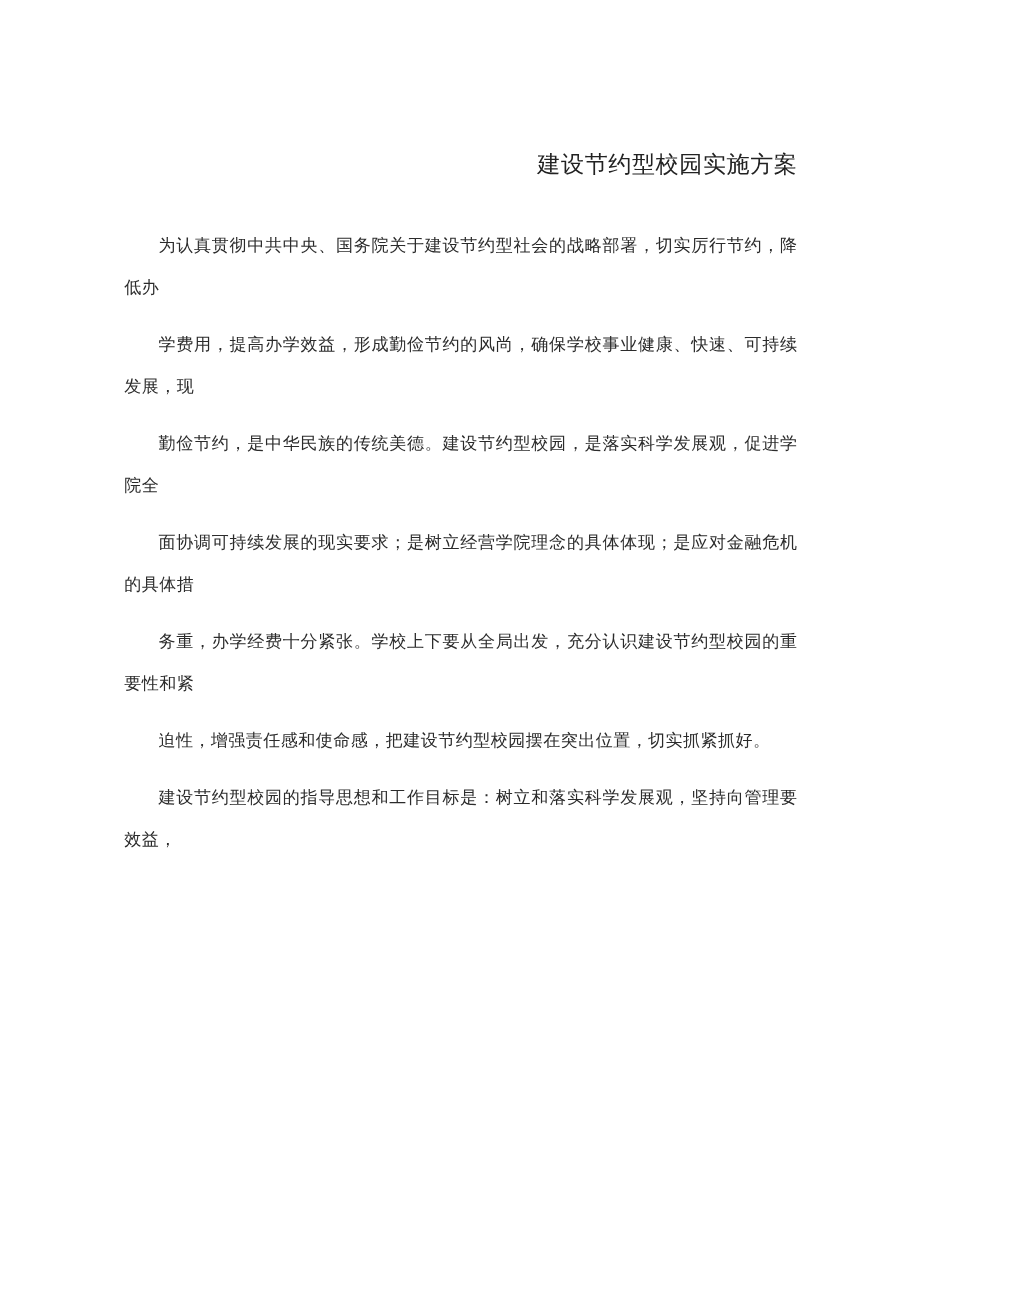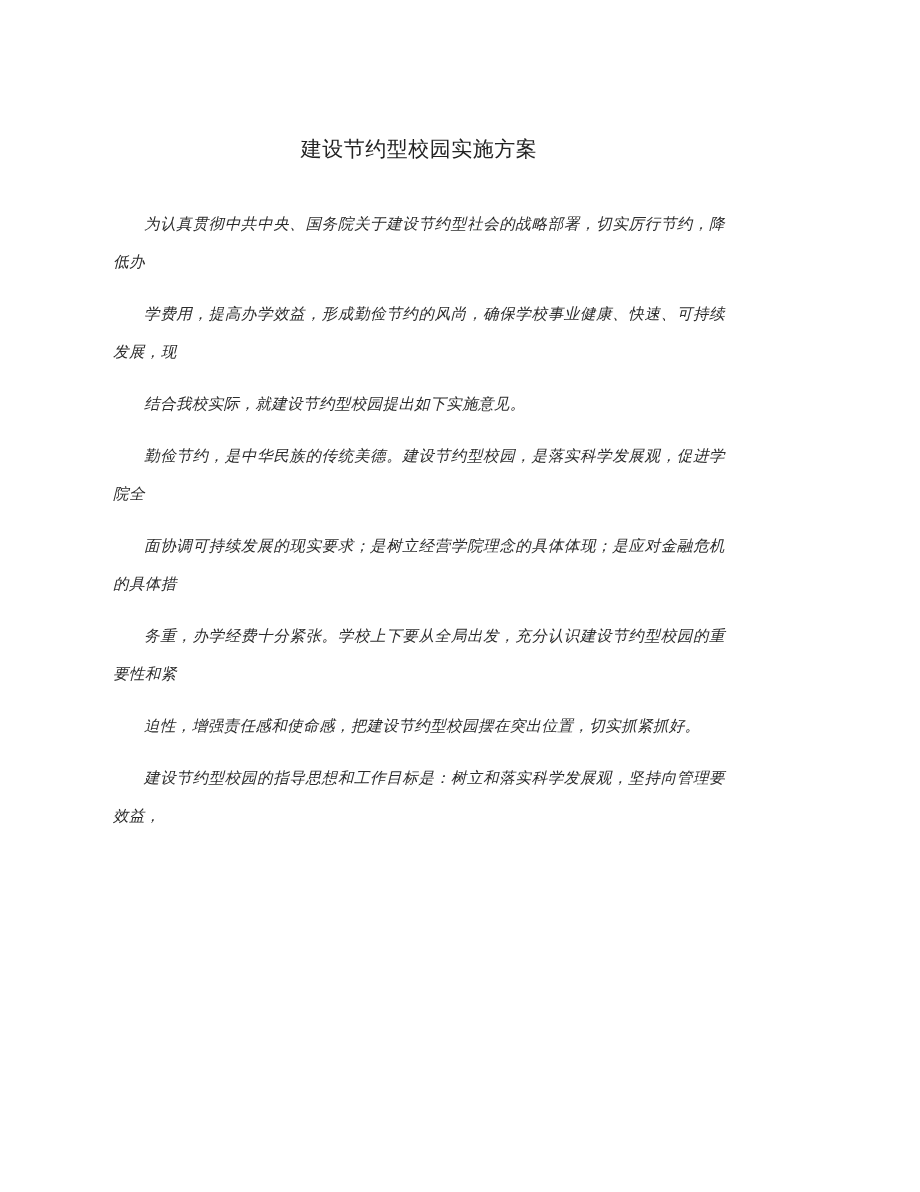--- a/index.html
+++ b/index.html
@@ -20,37 +20,36 @@
   }
   .doc-body {
     position: absolute;
     left: 113px;
     top: 0;
     width: 612px;
   }
   .doc-title {
     margin: 0;
     padding: 0;
-    text-align: center;
+    text-align: right;
     font-size: 21px;
     font-weight: 400;
     color: #222222;
     letter-spacing: 0.5px;
     line-height: 1;
     position: absolute;
     left: 0;
     top: 139px;
     width: 612px;
   }
   .paragraphs {
     position: absolute;
     left: 0;
     top: 205px;
     width: 612px;
-    font-style: italic;
   }
   .para {
     margin: 0 0 14px 0;
     font-size: 15.5px;
     line-height: 38px;
     color: #2b2b2b;
     text-indent: 2em;
     text-align: justify;
     text-justify: inter-ideograph;
     letter-spacing: 0.4px;
@@ -64,21 +63,20 @@
 <body>
 
 <div class="page">
   <div class="doc-body">
 
     <h1 class="doc-title">建设节约型校园实施方案</h1>
 
     <div class="paragraphs">
       <p class="para">为认真贯彻中共中央、国务院关于建设节约型社会的战略部署，切实厉行节约，降低办</p>
       <p class="para">学费用，提高办学效益，形成勤俭节约的风尚，确保学校事业健康、快速、可持续发展，现</p>
-      <p class="para">结合我校实际，就建设节约型校园提出如下实施意见。</p>
       <p class="para">勤俭节约，是中华民族的传统美德。建设节约型校园，是落实科学发展观，促进学院全</p>
       <p class="para">面协调可持续发展的现实要求；是树立经营学院理念的具体体现；是应对金融危机的具体措</p>
       <p class="para">务重，办学经费十分紧张。学校上下要从全局出发，充分认识建设节约型校园的重要性和紧</p>
       <p class="para">迫性，增强责任感和使命感，把建设节约型校园摆在突出位置，切实抓紧抓好。</p>
       <p class="para">建设节约型校园的指导思想和工作目标是：树立和落实科学发展观，坚持向管理要效益，</p>
     </div>
 
   </div>
 </div>
 

